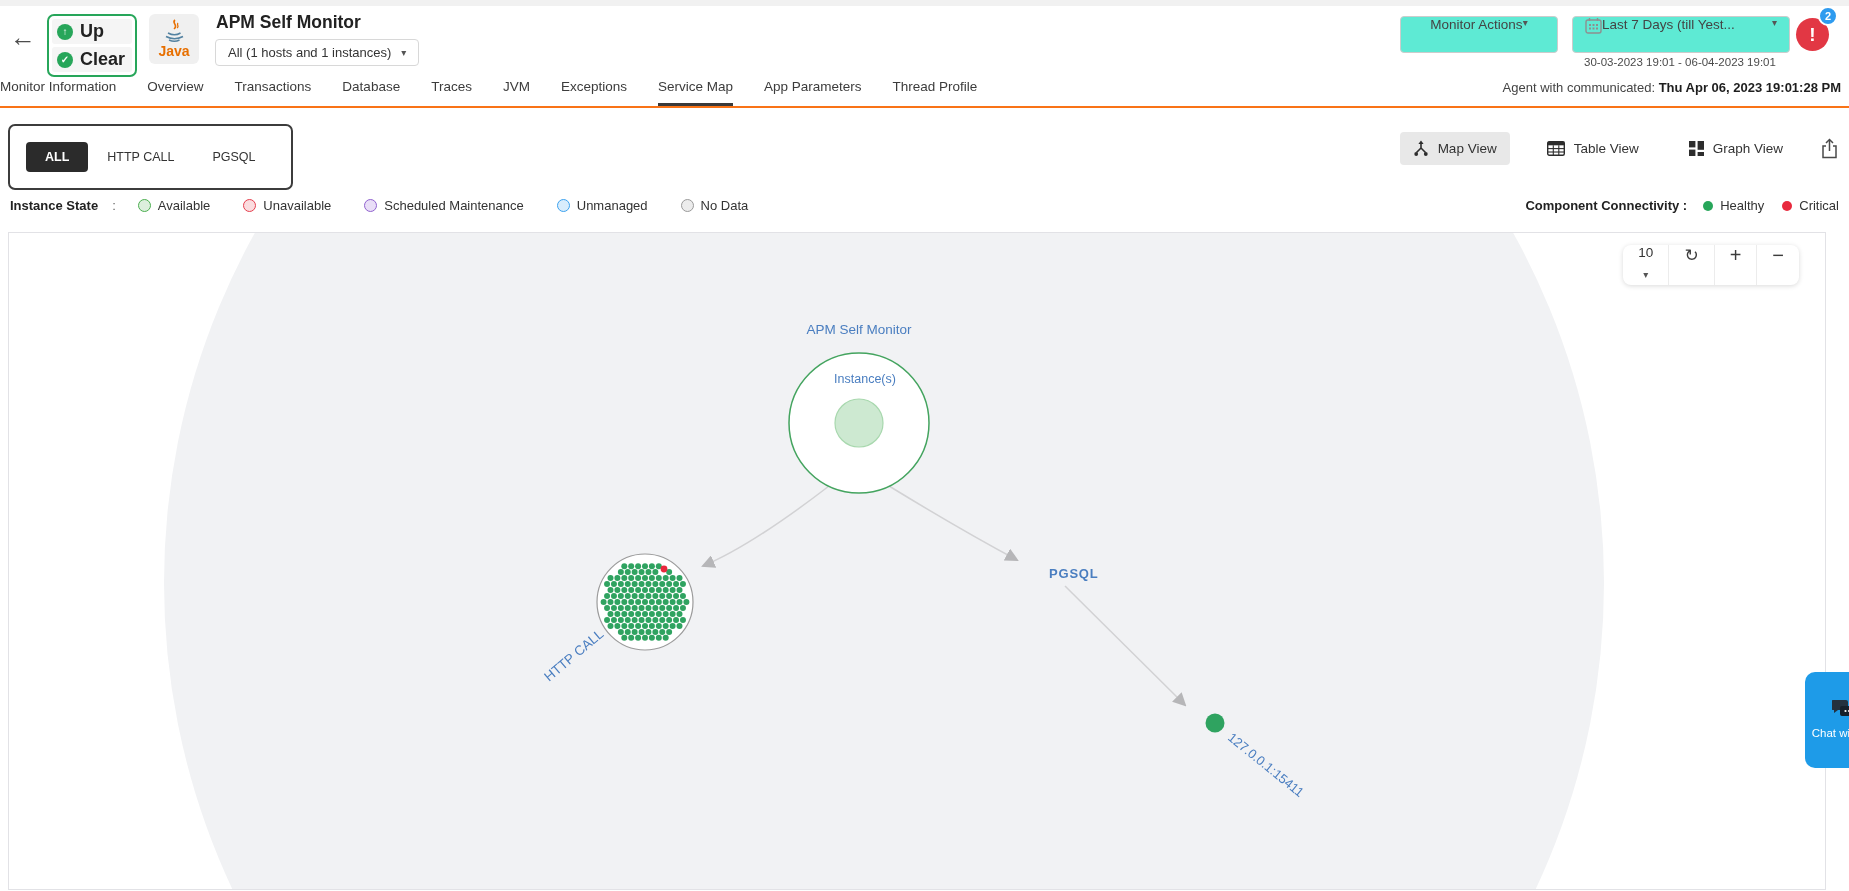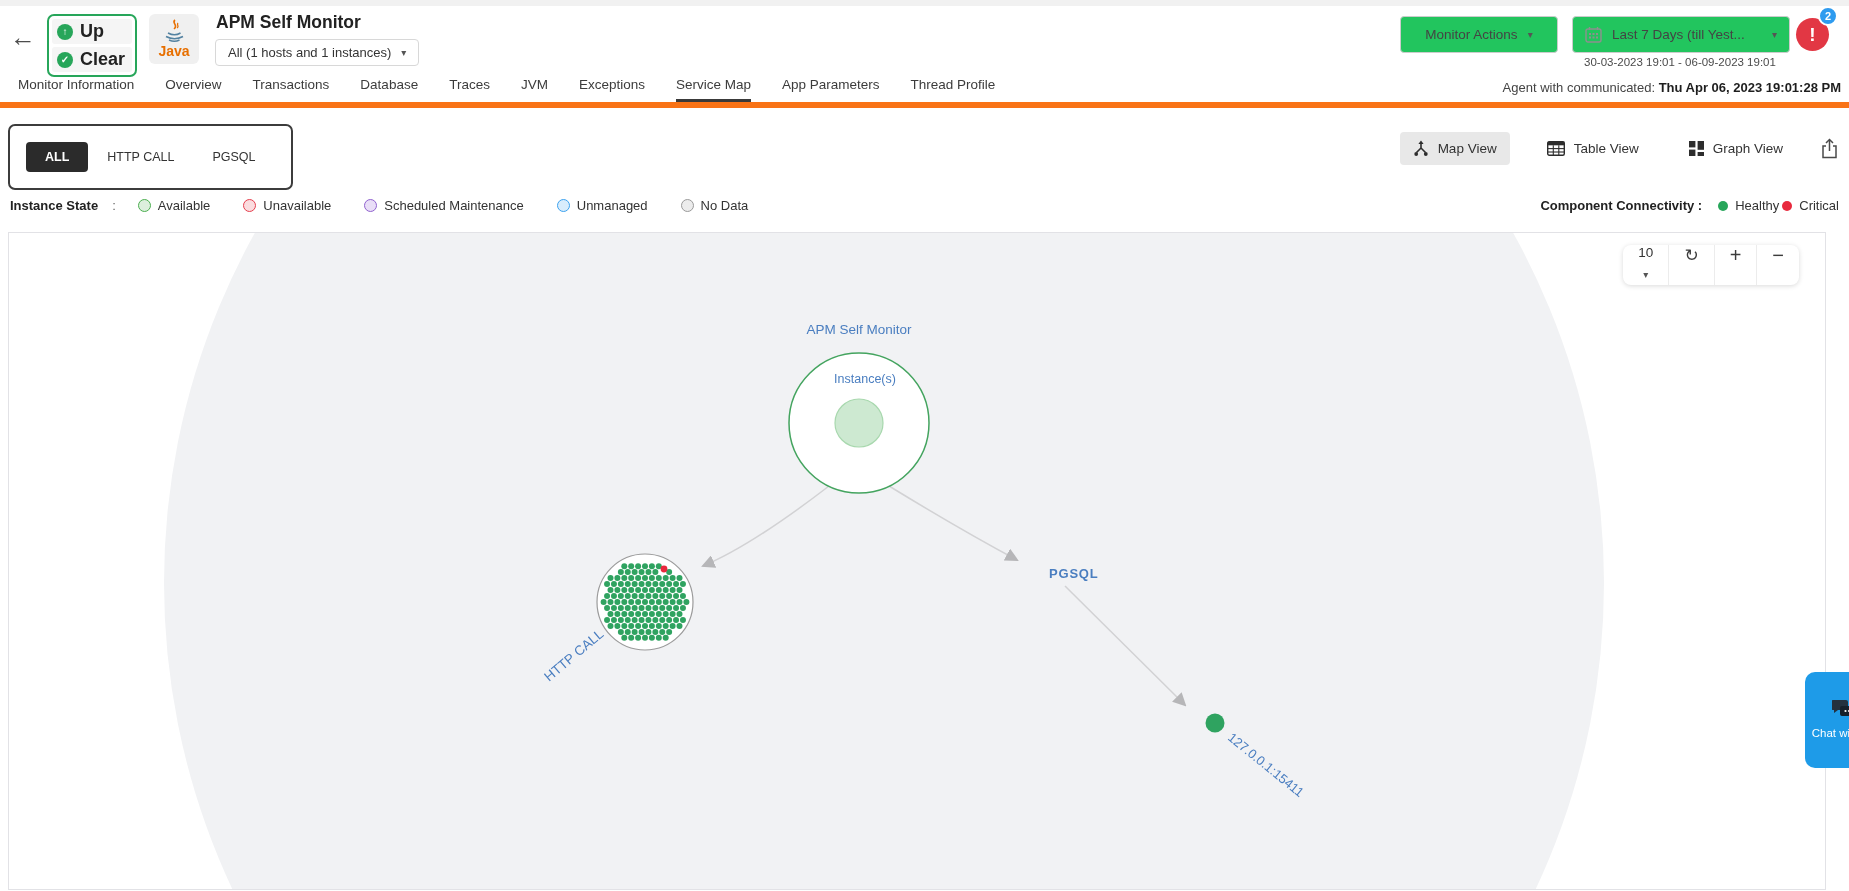--- a/index.html
+++ b/index.html
@@ -21,36 +21,36 @@
   .java-box { position:absolute; left:149px; top:14px; width:50px; height:50px; background:#f0f0f0;
               border-radius:6px; display:flex; flex-direction:column; align-items:center; justify-content:center; }
   .java-word { font-size:14px; font-weight:bold; color:#e76f00; margin-top:-2px; }
 
   .page-title { position:absolute; left:216px; top:12px; font-size:17.5px; font-weight:bold; color:#222; }
   .scope-select { position:absolute; left:215px; top:39px; border:1px solid #d8d8d8; border-radius:4px;
                   padding:5px 12px; font-size:13px; color:#333; display:flex; align-items:center; gap:10px;
                   background:#fff; cursor:pointer; }
   .caret { font-size:10px; color:#555; }
 
-  .btn-outline { border:1px solid #ccc; border-radius:4px; background:#22c55e; font-size:13.5px; color:#444;
-                 display:flex; align-items:center; justify-content:center; gap:10px; cursor:pointer; }
+  .btn-outline { border:1px solid #ccc; border-radius:4px; background:#5eead4; font-size:13.5px; color:#444;
+                 display:flex; align-items:flex-start; justify-content:center; cursor:pointer; }
   .monitor-actions { position:absolute; left:1400px; top:16px; width:158px; height:37px; }
   .date-btn { position:absolute; left:1572px; top:16px; width:218px; height:37px; justify-content:flex-start; padding:0 12px; }
   .date-btn .lbl { flex:1; text-align:left; white-space:nowrap; overflow:hidden; }
   .date-detail { position:absolute; left:1555px; top:56px; width:250px; text-align:center; font-size:11.5px; color:#4a4a4a; }
 
   .notif { position:absolute; left:1796px; top:18px; width:33px; height:33px; border-radius:50%; background:#e23744;
            color:#fff; font-size:19px; font-weight:bold; display:flex; align-items:center; justify-content:center; cursor:pointer; }
   .notif-badge { position:absolute; left:1818px; top:6px; min-width:20px; height:20px; border-radius:10px; background:#2e9bef;
                  border:2px solid #fff; color:#fff; font-size:11px; font-weight:bold;
                  display:flex; align-items:center; justify-content:center; padding:0 4px; }
 
   
-  .tabbar { position:absolute; left:0; right:0; top:72px; height:36px; border-bottom:6px solid #f97316;
-            display:flex; align-items:stretch; padding-left:18px; }
+  .tabbar { position:absolute; left:0; right:0; top:72px; height:36px; border-bottom:2px solid #f97316;
+            display:flex; align-items:stretch; padding-left:0; }
   .tabs { display:flex; gap:31px; }
   .tab { font-size:13.5px; color:#3c3c3c; display:flex; align-items:center; cursor:pointer;
          border-bottom:3px solid transparent; padding-bottom:2px; white-space:nowrap; }
   .tab.active { border-bottom-color:#3a3a3a; }
   .agent-line { position:absolute; right:8px; top:80px; font-size:13px; color:#444; }
   .agent-line b { color:#1e1e1e; }
 
   
   .filter-group { position:absolute; left:8px; top:124px; border:2px solid #3c3c3c; border-radius:7px;
                   background:#fff; padding:16px; display:inline-flex; align-items:center; }
@@ -147,21 +147,21 @@
           <rect x="7.5" y="7" width="2" height="2"></rect>
           <rect x="11" y="7" width="2" height="2"></rect>
         <rect x="4" y="10.5" width="2" height="2"></rect>
           <rect x="7.5" y="10.5" width="2" height="2"></rect>
           <rect x="11" y="10.5" width="2" height="2"></rect>
       </g>
     </svg>
     <span class="lbl">Last 7 Days (till Yest...</span>
     <span class="caret">▾</span>
   </div>
-  <div class="date-detail">30-03-2023 19:01 - 06-09-2023 19:01</div>
+  <div class="date-detail">30-03-2023 19:01 - 06-04-2023 19:01</div>
 
   <div class="notif">!</div>
   <div class="notif-badge">2</div>
 </div>
 
 <div class="tabbar">
   <div class="tabs">
       <div class="tab">Monitor Information</div>
       <div class="tab">Overview</div>
       <div class="tab">Transactions</div>
@@ -246,21 +246,21 @@
           <span>Unmanaged</span>
         </div>
         <div class="leg-item">
           <span class="leg-circle" style="border-color: rgb(154, 154, 154); background: rgb(236, 236, 236);"></span>
           <span>No Data</span>
         </div>
       </div>
   </div>
   <div class="leg-right">
     <span class="leg-title">Component Connectivity :</span>
-    <div class="leg-items" style="gap:3px">
+    <div class="leg-items" style="gap:18px">
         <div class="leg-item">
           <span class="leg-dot" style="background: rgb(39, 166, 90);"></span>
           <span>Healthy</span>
         </div>
         <div class="leg-item">
           <span class="leg-dot" style="background: rgb(232, 41, 61);"></span>
           <span>Critical</span>
         </div>
       </div>
   </div>

